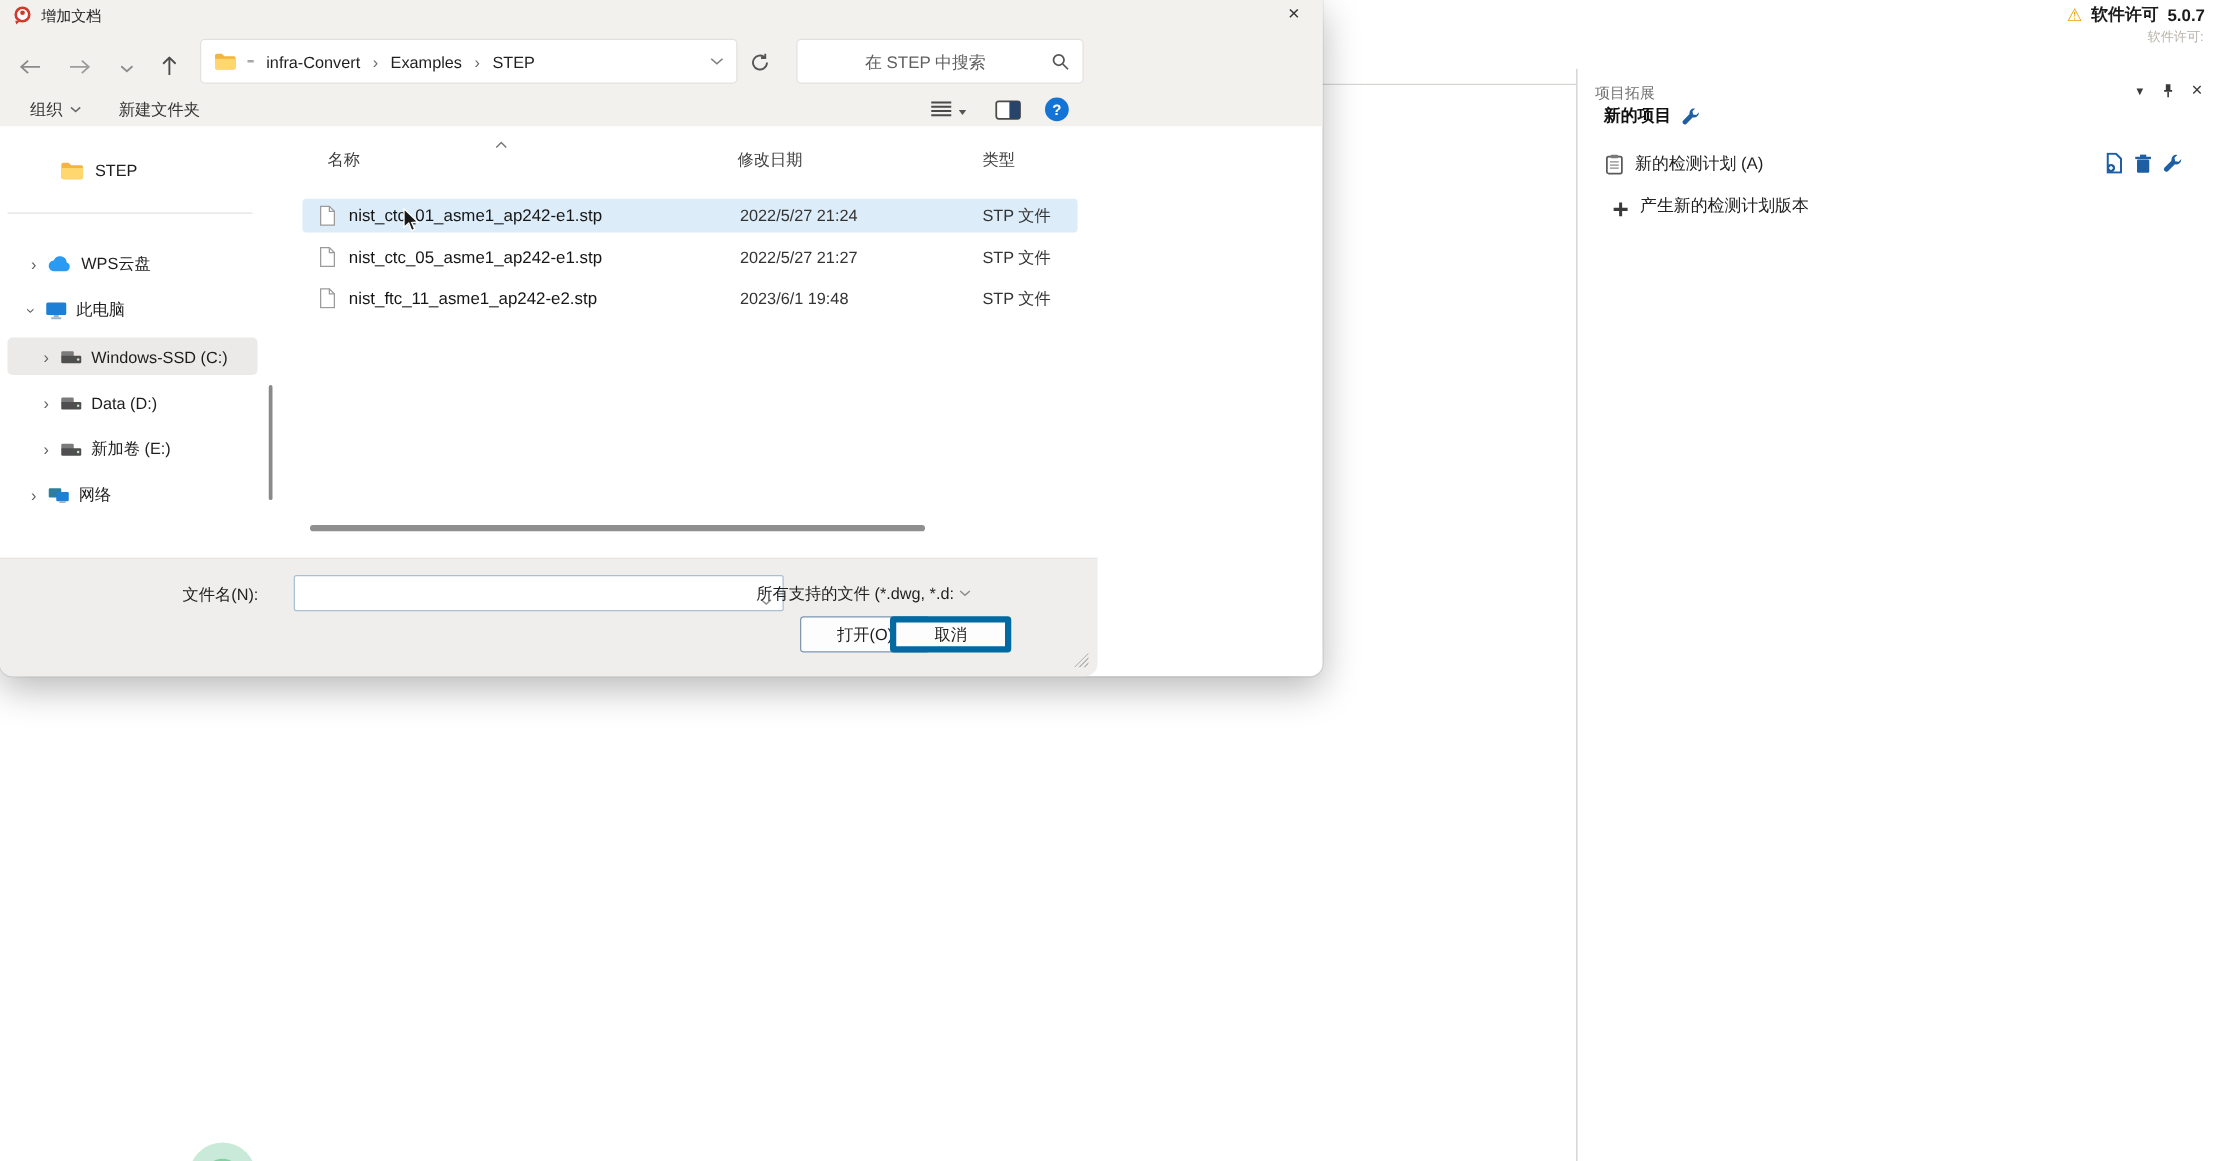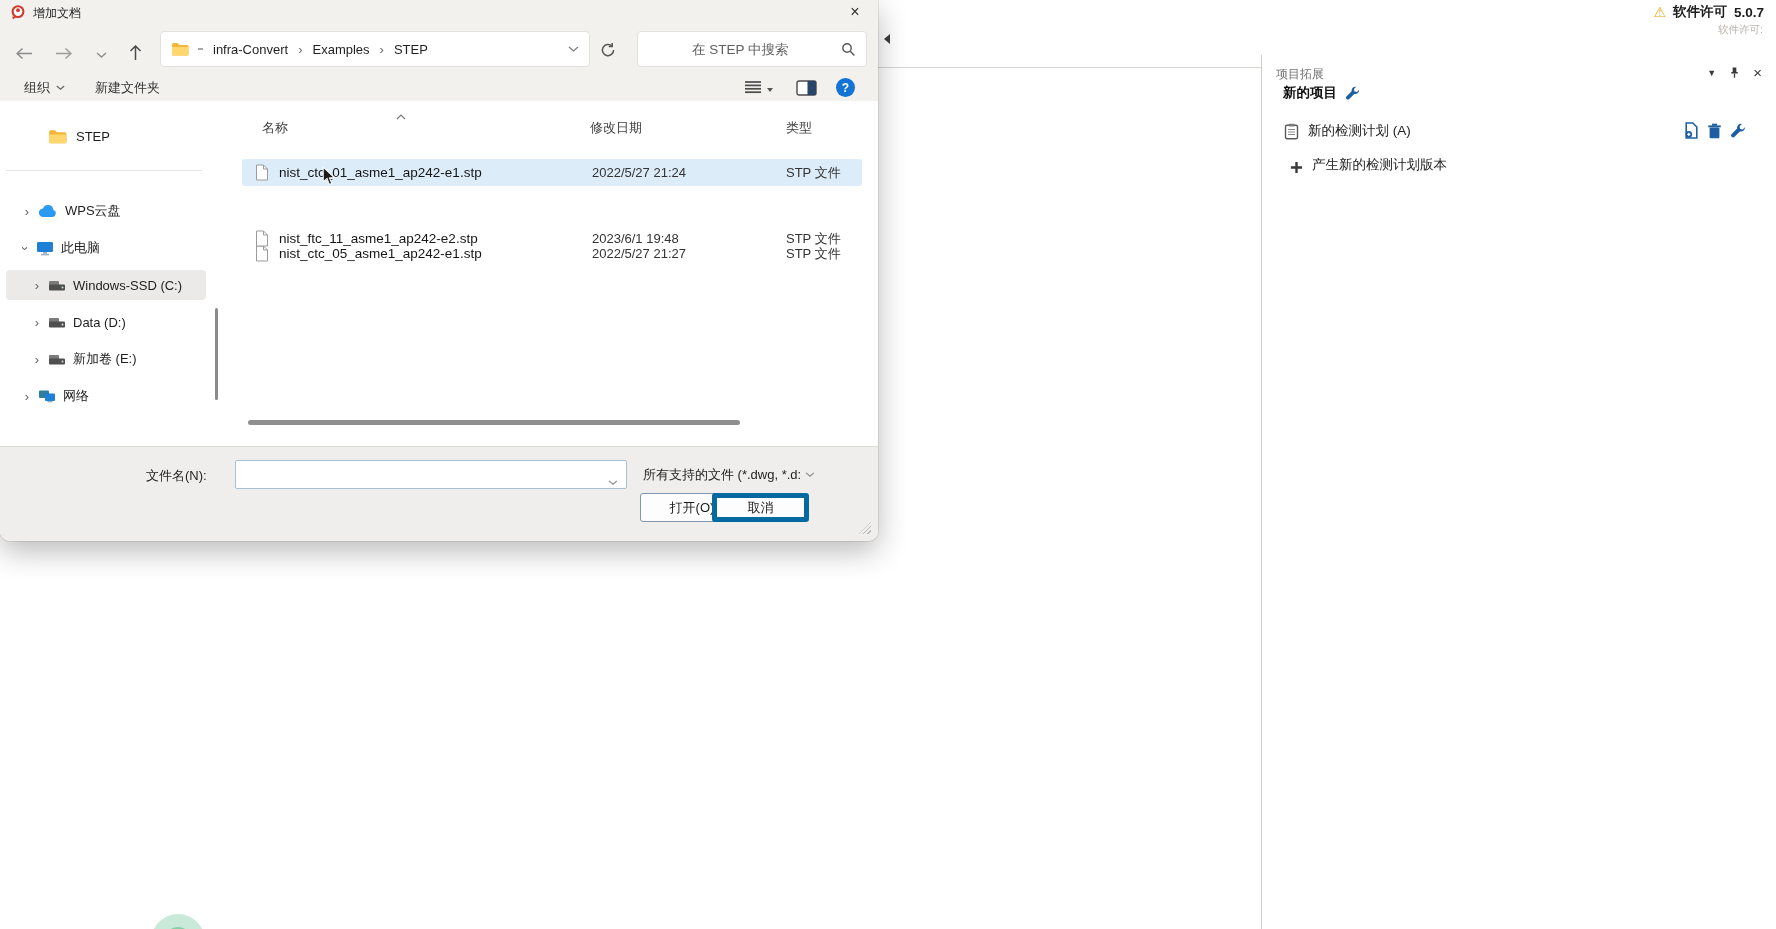--- a/index.html
+++ b/index.html
@@ -28,21 +28,21 @@
   .plan-row { position:absolute; left:1284px; top:122px; display:flex; align-items:center; gap:9px; }
   .plan-label { font-size:13.5px; color:#222; }
   .plan-actions { position:absolute; left:1684px; top:122px; display:flex; align-items:center; gap:8px; }
   .newver-row { position:absolute; left:1290px; top:156px; display:flex; align-items:flex-end; gap:9px; }
   .newver-label { font-size:13.5px; color:#222; }
 
   .green-blob-outer { position:absolute; left:151px; top:914px; width:54px; height:54px; border-radius:50%; background:#c9ead8; }
   .green-blob-inner { position:absolute; left:164px; top:927px; width:28px; height:28px; border-radius:50%; background:#84cfa3; }
 
   
-  .dialog { position:absolute; left:0; top:0; width:878px; height:541px; background:#fff;
+  .dialog { position:absolute; left:0; top:0; width:1058px; height:541px; background:#fff;
     border-radius:0 0 10px 10px; box-shadow:0 10px 30px rgba(0,0,0,.28), 0 0 0 1px rgba(0,0,0,.08); }
   .dlg-chrome { position:absolute; left:0; top:0; width:100%; height:101px; background:#f2f1ee; border-radius:0; }
   .dlg-title-text { position:absolute; left:33px; top:5px; font-size:12px; color:#222; }
   .dlg-close { position:absolute; right:8px; top:1px; width:30px; height:22px; display:flex; align-items:center; justify-content:center;
     font-size:16px; color:#333; }
   .nav-btn { position:absolute; display:flex; align-items:center; justify-content:center; width:24px; height:24px; }
   .crumb-bar { position:absolute; left:160px; top:31px; width:430px; height:36px; background:#fff; border:1px solid #e3e1de; border-radius:4px;
     display:flex; align-items:center; padding:0 10px; }
   .crumb-dash { width:5px; height:2px; background:#a8a8a8; margin:0 8px 0 9px; }
   .crumb { font-size:13px; color:#1f1f1f; padding:0 2px; }
@@ -80,21 +80,21 @@
   .tree-label { font-size:13px; color:#1d1d1d; white-space:nowrap; }
   .side-scroll { position:absolute; left:215px; top:308px; width:3px; height:92px; background:#8a8a8a; border-radius:2px; }
   .h-scroll { position:absolute; left:248px; top:420px; width:492px; height:5px; background:#8f8f8f; border-radius:3px; }
 
   .dlg-footer { position:absolute; left:0; top:446px; width:878px; height:95px; background:#efeeec; border-top:1px solid #dddbd7;
     border-radius:0 0 10px 10px; }
   .fname-label { position:absolute; left:146px; top:20px; font-size:13px; color:#1f1f1f; }
   .fname-input-wrap { position:absolute; left:235px; top:13px; width:392px; height:29px; background:#fff; border:1px solid #a9c0d4; border-radius:2px; }
   .fname-input-wrap input { width:100%; height:100%; border:none; outline:none; padding:0 26px 0 8px; font-size:13px; font-family:"Liberation Sans",sans-serif; background:transparent; }
   .fname-chev { position:absolute; right:8px; top:11px; }
-  .ftype-combo { position:absolute; left:637px; top:13px; width:219px; height:29px; display:flex; align-items:center; padding:0 6px; }
+  .ftype-combo { position:absolute; left:599px; top:13px; width:219px; height:29px; display:flex; align-items:center; padding:0 6px; }
   .ftype-text { font-size:13px; color:#1f1f1f; white-space:nowrap; }
   .ftype-chev { margin-left:4px; display:flex; }
   .btn { position:absolute; top:46px; height:29px; display:flex; align-items:center; justify-content:center; font-size:13px; color:#1b1b1b;
     background:#fdfdfd; border-radius:3px; }
   .btn-open { left:640px; width:104px; border:1px solid #7d97b0; }
   .btn-cancel { left:712px; width:97px; border:5px solid #0369a1; }
   .resize-grip { position:absolute; right:7px; bottom:7px; width:12px; height:12px;
     background:linear-gradient(135deg, transparent 50%, transparent 50%); }
   .resize-grip::before { content:""; position:absolute; right:0; bottom:0; width:12px; height:12px;
     background:repeating-linear-gradient(135deg, transparent, transparent 2px, #b9b7b4 2px, #b9b7b4 3px); clip-path:polygon(100% 0, 100% 100%, 0 100%); }
@@ -305,21 +305,21 @@
       <span class="file-icon">
         <svg width="14" height="17" viewBox="0 0 14 17">
             <path d="M1.5 1h7l4 4v11h-11z" fill="#fff" stroke="#9b9b9b"></path>
             <path d="M8.5 1v4h4" fill="none" stroke="#9b9b9b"></path>
           </svg>
       </span>
       <span class="file-name">nist_ctc_01_asme1_ap242-e1.stp</span>
       <span class="file-date">2022/5/27 21:24</span>
       <span class="file-type">STP 文件</span>
     </div>
-    <div class="file-row" style="top:192px;margin-top:48px;">
+    <div class="file-row" style="top:192px;">
       <span class="file-icon">
         <svg width="14" height="17" viewBox="0 0 14 17">
             <path d="M1.5 1h7l4 4v11h-11z" fill="#fff" stroke="#9b9b9b"></path>
             <path d="M8.5 1v4h4" fill="none" stroke="#9b9b9b"></path>
           </svg>
       </span>
       <span class="file-name">nist_ctc_05_asme1_ap242-e1.stp</span>
       <span class="file-date">2022/5/27 21:27</span>
       <span class="file-type">STP 文件</span>
     </div>

